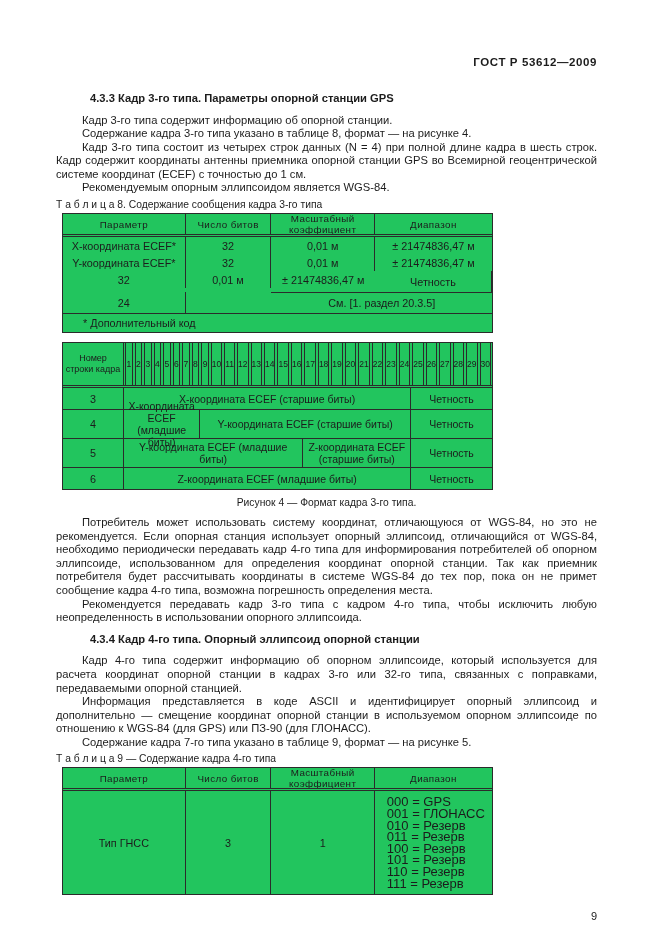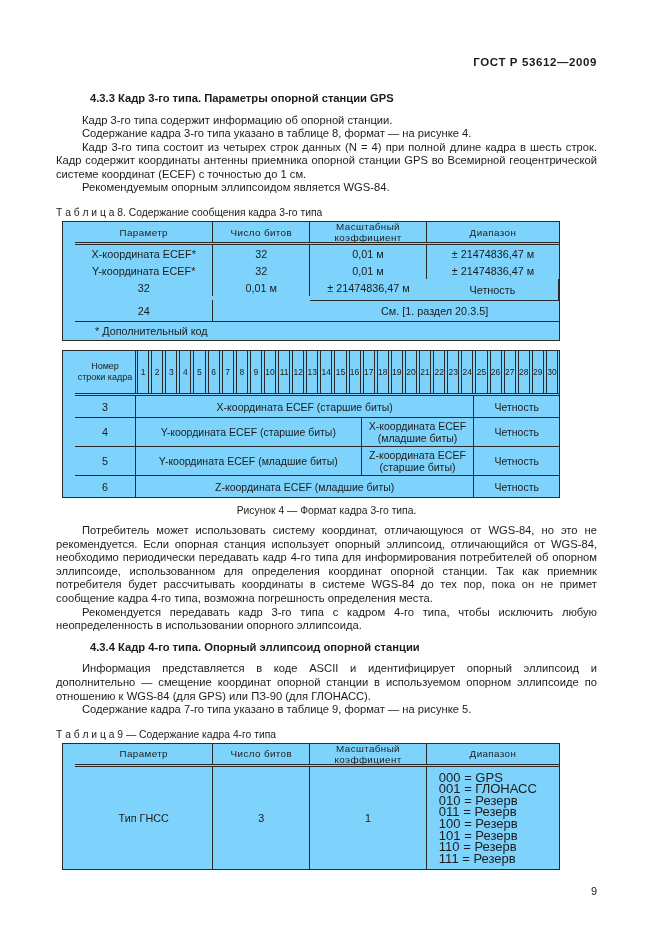--- a/index.html
+++ b/index.html
@@ -6,25 +6,25 @@
   html,body { margin:0; padding:0; background:#e8e8e8; }
   .page {
     width:661px; height:936px; margin:0 auto; background:#ffffff;
     font-family:"Liberation Sans", sans-serif; color:#1c1c1c;
     padding:56px 64px 0 56px; position:relative; overflow:hidden;
   }
   .doc-header { text-align:right; font-weight:bold; font-size:11.5px; letter-spacing:0.6px; }
   .heading { font-weight:bold; font-size:11.2px; margin:8px; padding-left:26px; line-height:13.5px; }
   .h1 { margin-top:24px; }
   .para { margin:0; font-size:11.2px; line-height:13.6px; text-align:justify; text-indent:26px; }
-  .tbl-caption { font-size:10.3px; margin:12px 0 3px 0; }
+  .tbl-caption { font-size:10.3px; margin:4px 0 3px 0; }
   .fig-caption { font-size:10.3px; text-align:center; margin:7px 0 6px 0; }
 
   
-  .gtable { display:grid; width:498px; margin-left:6px; border:1.5px solid #2b2b2b; background:#7dd3fc;padding-left:12px; }
+  .gtable { display:grid; width:431px; margin-left:6px; border:1.5px solid #2b2b2b; background:#22c55e; }
   .cell { display:flex; align-items:center; justify-content:center; text-align:center; }
   .rb { border-right:1px solid #2b2b2b; }
   .bb { border-bottom:1px solid #2b2b2b; }
   .rule { grid-column:1 / -1; height:3px; border-top:1px solid #2b2b2b; border-bottom:1px solid #2b2b2b; }
 
   
   .t89 { grid-template-columns:28.6% 20% 24.1% 27.3%; }
   .th { font-size:9.8px; letter-spacing:0.4px; height:20px; }
   .td { font-size:10.8px; }
   .t8 .td { height:17px; }
@@ -124,40 +124,41 @@
     <div class="cell bt-bit">28</div>
     <div class="cell bt-bit">29</div>
     <div class="cell bt-bit">30</div>
     <div class="rule"></div>
 
     <div class="cell bt-num rb bb">3</div>
     <div class="cell bt-cell sp24 rb bb">X-координата ECEF (старшие биты)</div>
     <div class="cell bt-cell sp6 bb">Четность</div>
 
     <div class="cell bt-num rb bb">4</div>
+    <div class="cell bt-cell sp8 rb bb">X-координата ECEF (младшие биты)</div>
     <div class="cell bt-cell sp16 rb bb">Y-координата ECEF (старшие биты)</div>
-    <div class="cell bt-cell sp8 rb bb">X-координата ECEF (младшие биты)</div>
     <div class="cell bt-cell sp6 bb">Четность</div>
 
     <div class="cell bt-num rb bb">5</div>
     <div class="cell bt-cell sp16 rb bb">Y-координата ECEF (младшие биты)</div>
     <div class="cell bt-cell sp8 rb bb">Z-координата ECEF (старшие биты)</div>
     <div class="cell bt-cell sp6 bb">Четность</div>
 
     <div class="cell bt-num rb">6</div>
     <div class="cell bt-cell sp24 rb">Z-координата ECEF (младшие биты)</div>
     <div class="cell bt-cell sp6">Четность</div>
   </div>
 
   <div class="fig-caption">Рисунок  4 — Формат кадра 3-го типа.</div>
 
   <div class="body-block">
     <p class="para">Потребитель может использовать систему координат, отличающуюся от WGS-84, но это не рекомендуется. Если опорная станция использует опорный эллипсоид, отличающийся от WGS-84, необходимо периодически передавать кадр 4-го типа для информирования потребителей об опорном эллипсоиде, использованном для определения координат опорной станции. Так как приемник потребителя будет рассчитывать координаты в системе WGS-84 до тех пор, пока он не примет сообщение кадра 4-го типа, возможна погрешность определения места.</p>
     <p class="para">Рекомендуется передавать кадр 3-го типа с кадром 4-го типа, чтобы исключить любую неопределенность в использовании опорного эллипсоида.</p>
     <p class="heading">4.3.4 Кадр 4-го типа. Опорный эллипсоид опорной станции</p>
+    <p class="para">Кадр 4-го типа содержит информацию об опорном эллипсоиде, который используется для расчета координат опорной станции в кадрах 3-го или 32-го типа, связанных с поправками, передаваемыми опорной станцией.</p>
     <p class="para">Информация представляется в коде ASCII и идентифицирует опорный эллипсоид и дополнительно — смещение координат опорной станции в используемом опорном эллипсоиде по отношению к WGS-84 (для GPS) или ПЗ-90 (для ГЛОНАСС).</p>
     <p class="para">Содержание кадра 7-го типа указано в таблице 9, формат — на рисунке 5.</p>
   </div>
 
   <div class="tbl-caption">Т а б л и ц а  9 — Содержание кадра 4-го типа</div>
 
   <div class="gtable t89 t9">
     <div class="cell th rb">Параметр</div>
     <div class="cell th rb">Число битов</div>
     <div class="cell th rb">Масштабный коэффициент</div>

